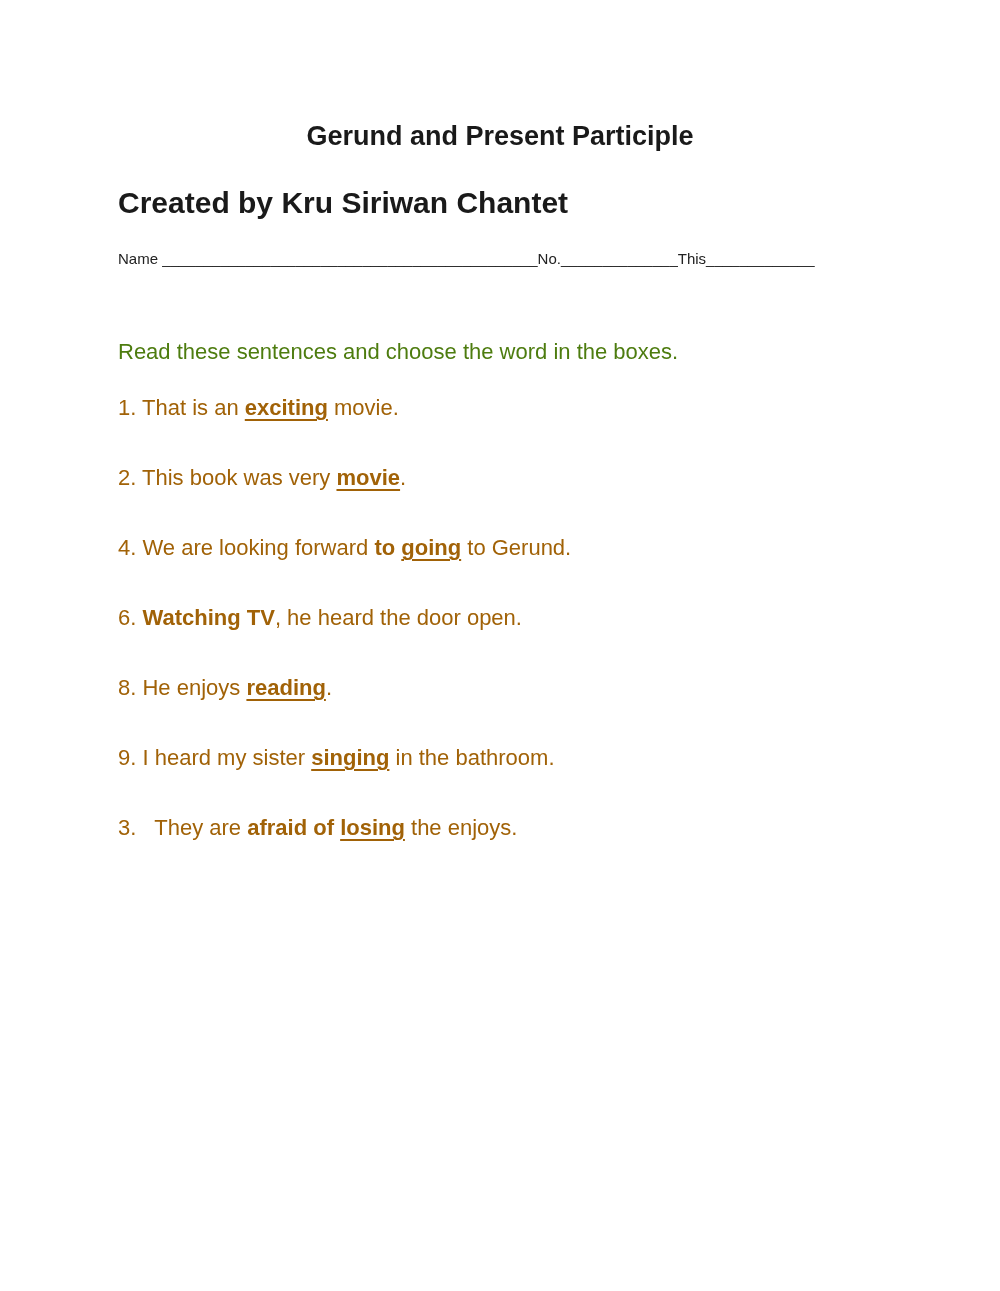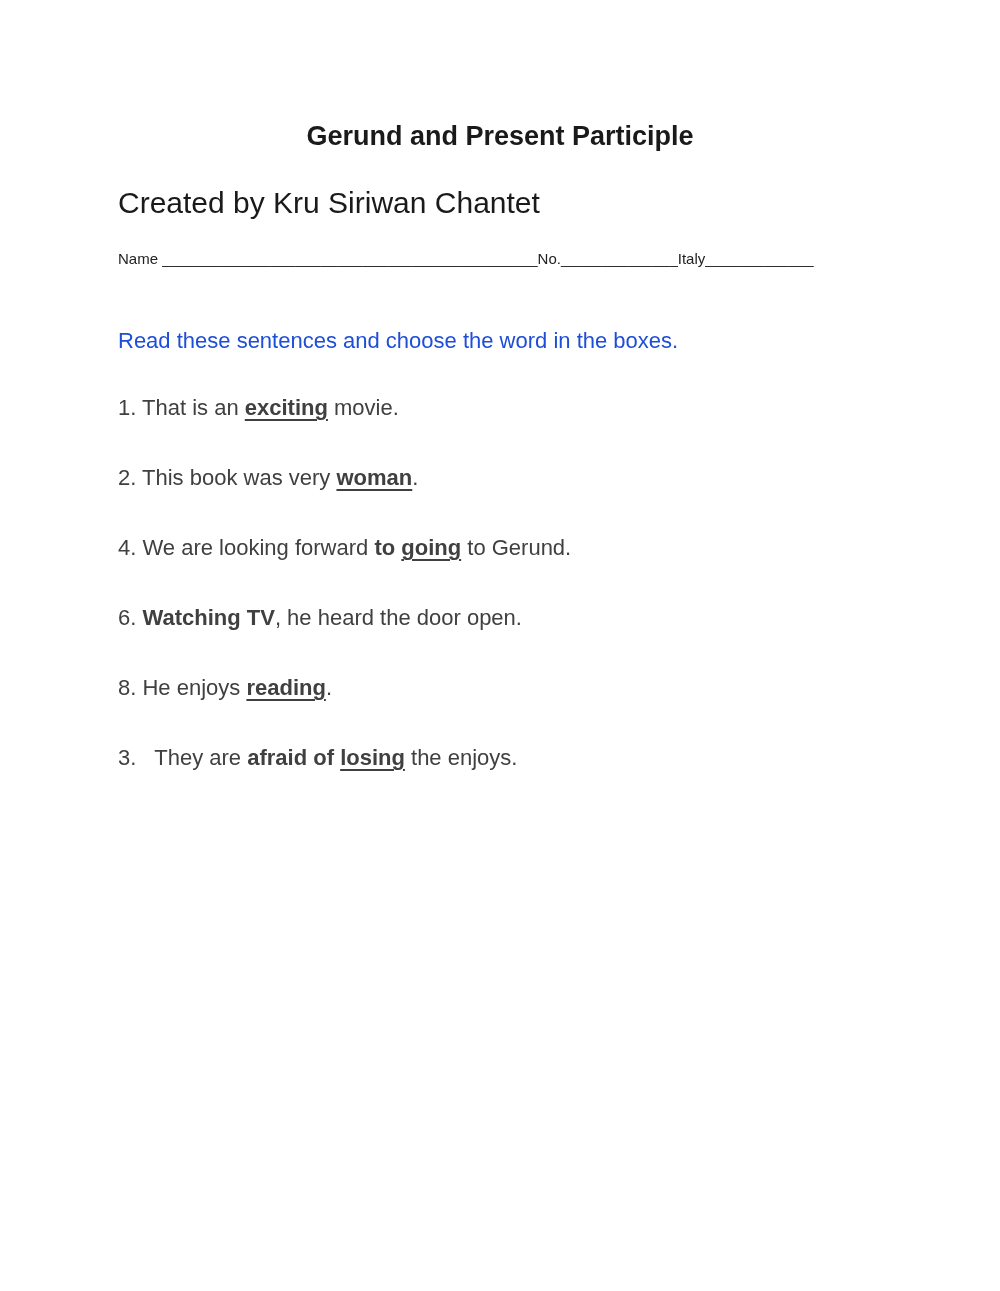--- a/index.html
+++ b/index.html
@@ -21,51 +21,51 @@
     text-align: center;
     font-size: 27px;
     font-weight: 700;
     color: #1a1a1a;
   }
   .author {
     position: absolute;
     top: 186px;
     left: 118px;
     font-size: 30px;
-    font-weight: 400;
+    font-weight: 700;
     color: #1a1a1a;
   }
   .name-row {
     position: absolute;
     top: 250px;
     left: 118px;
     font-size: 15px;
     color: #222222;
     white-space: nowrap;
   }
   .name-row .blank { letter-spacing: 0; }
   .instruction {
     position: absolute;
-    top: 328px;
+    top: 339px;
     left: 118px;
     font-size: 22px;
-    color: #1d4ed8;
+    color: #4d7c0f;
   }
   .sentences {
     position: absolute;
     top: 395px;
     left: 118px;
     right: 60px;
   }
   .sentence {
     font-size: 22px;
     line-height: 26px;
     margin-bottom: 44px;
     white-space: pre-wrap;
-    color: #404040;
+    color: #a16207;
   }
   .seg-b { font-weight: 700; }
   .seg-bu {
     font-weight: 700;
     text-decoration: underline;
     text-decoration-thickness: 2px;
     text-underline-offset: 4px;
   }
   .footer-logo {
     position: absolute;
@@ -103,31 +103,32 @@
 </head>
 <body>
 
 <div class="page">
 
   <div class="title">Gerund and Present Participle</div>
 
   <div class="author">Created by Kru Siriwan Chantet</div>
 
   <div class="name-row">
-    <span>Name </span><span class="blank">_____________________________________________</span><span>No.</span><span class="blank">______________</span><span>Italy</span><span class="blank">_____________</span>
+    <span>Name </span><span class="blank">_____________________________________________</span><span>No.</span><span class="blank">______________</span><span>This</span><span class="blank">_____________</span>
   </div>
 
   <div class="instruction">Read these sentences and choose the word in the boxes.</div>
 
   <div class="sentences">
       <div class="sentence"><span>1. That is an </span><span class="seg-bu">exciting</span><span> movie.</span></div>
-      <div class="sentence"><span>2. This book was very </span><span class="seg-bu">woman</span><span>.</span></div>
+      <div class="sentence"><span>2. This book was very </span><span class="seg-bu">movie</span><span>.</span></div>
       <div class="sentence"><span>4. We are looking forward </span><span class="seg-b">to </span><span class="seg-bu">going</span><span> to Gerund.</span></div>
       <div class="sentence"><span>6. </span><span class="seg-b">Watching TV</span><span>, he heard the door open.</span></div>
       <div class="sentence"><span>8. He enjoys </span><span class="seg-bu">reading</span><span>.</span></div>
+      <div class="sentence"><span>9. I heard my sister </span><span class="seg-bu">singing</span><span> in the bathroom.</span></div>
       <div class="sentence"><span>3.   They are </span><span class="seg-b">afraid of </span><span class="seg-bu">losing</span><span> the enjoys.</span></div>
     </div>
 
   <div class="footer-logo">
     <span class="logo-grid">
         <span class="logo-square" style="background: rgb(88, 165, 70);">L</span>
         <span class="logo-square" style="background: rgb(242, 163, 60);">I</span>
         <span class="logo-square" style="background: rgb(62, 125, 191);">V</span>
         <span class="logo-square" style="background: rgb(224, 72, 62);">E</span>
       </span>

